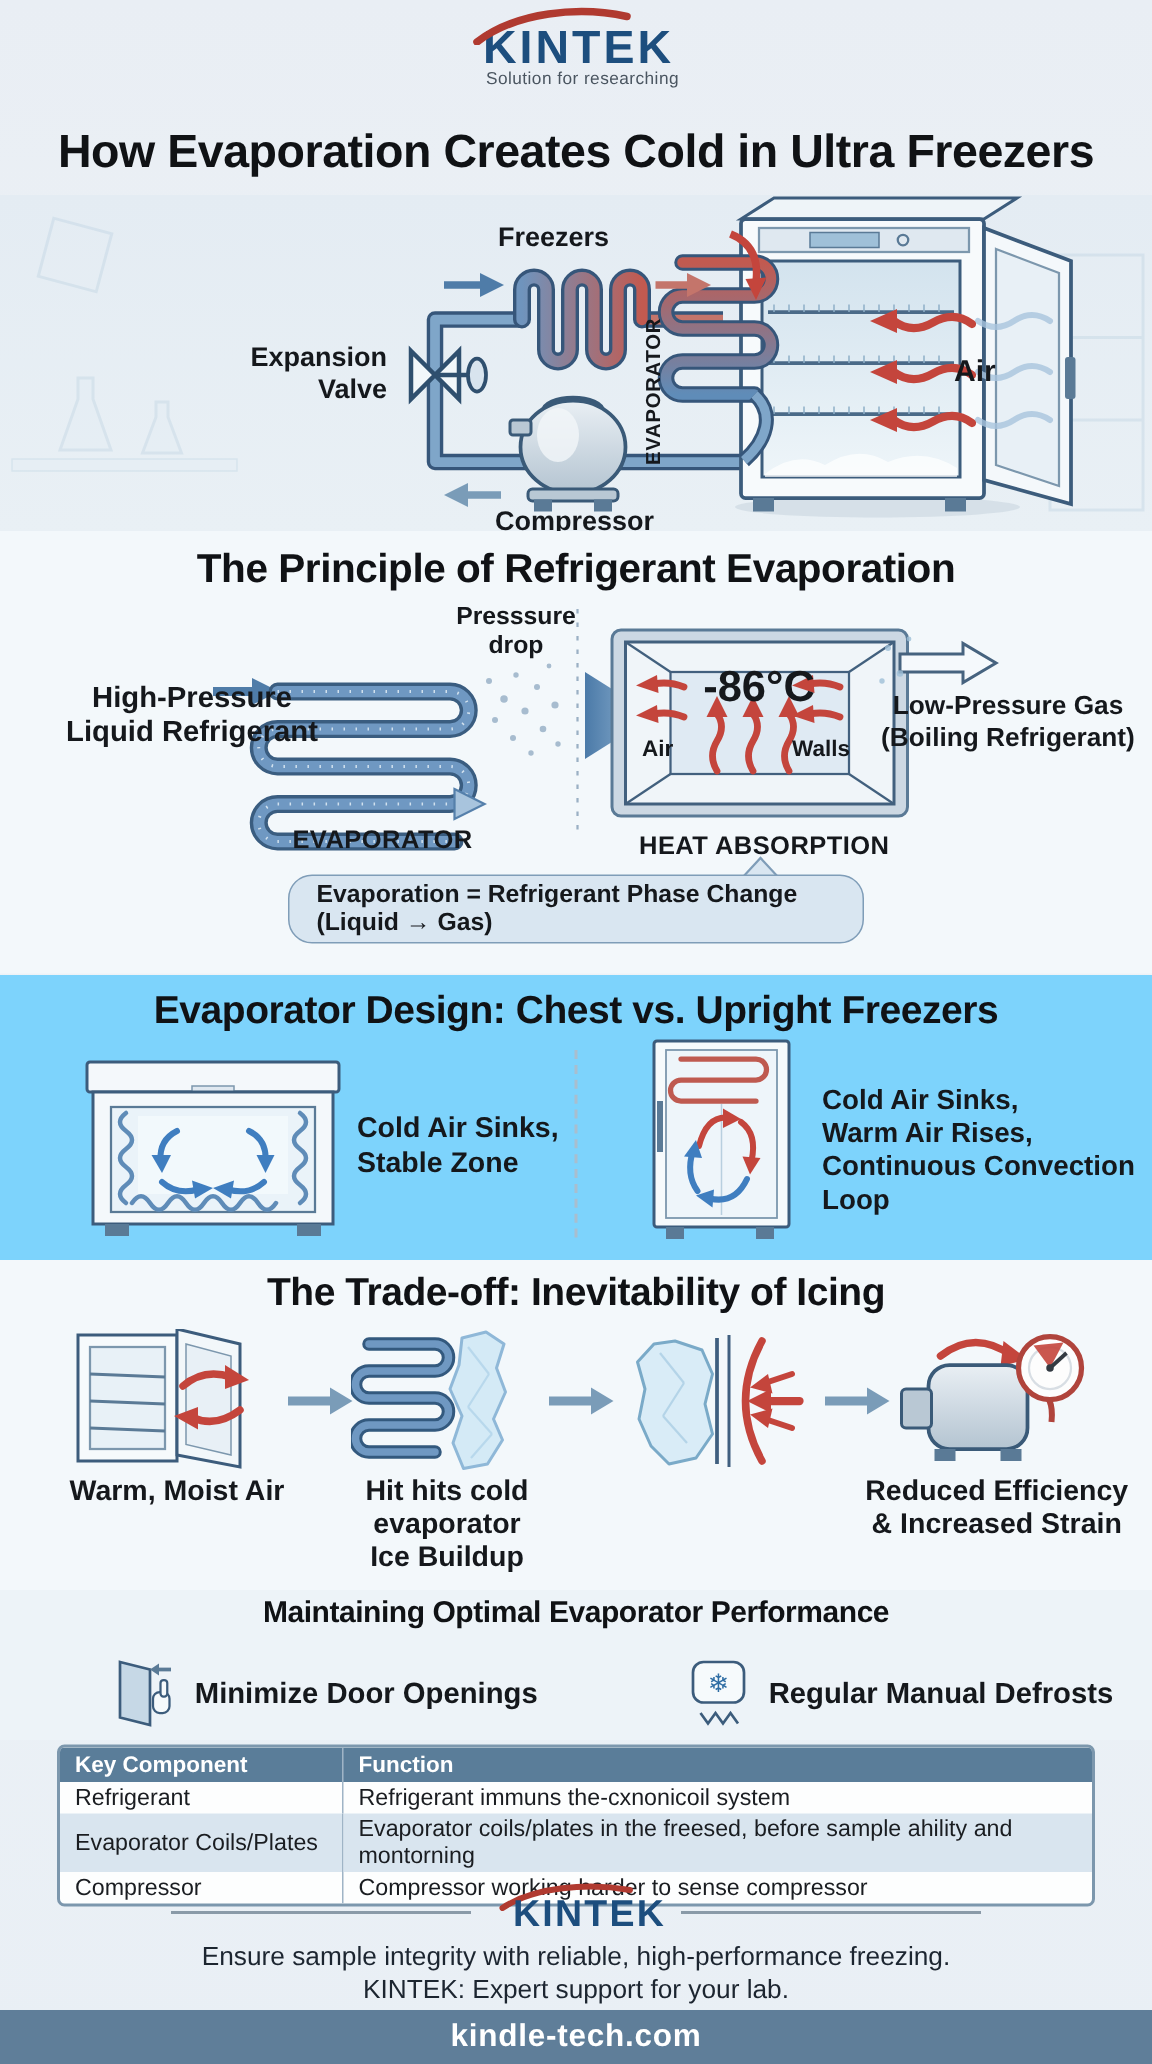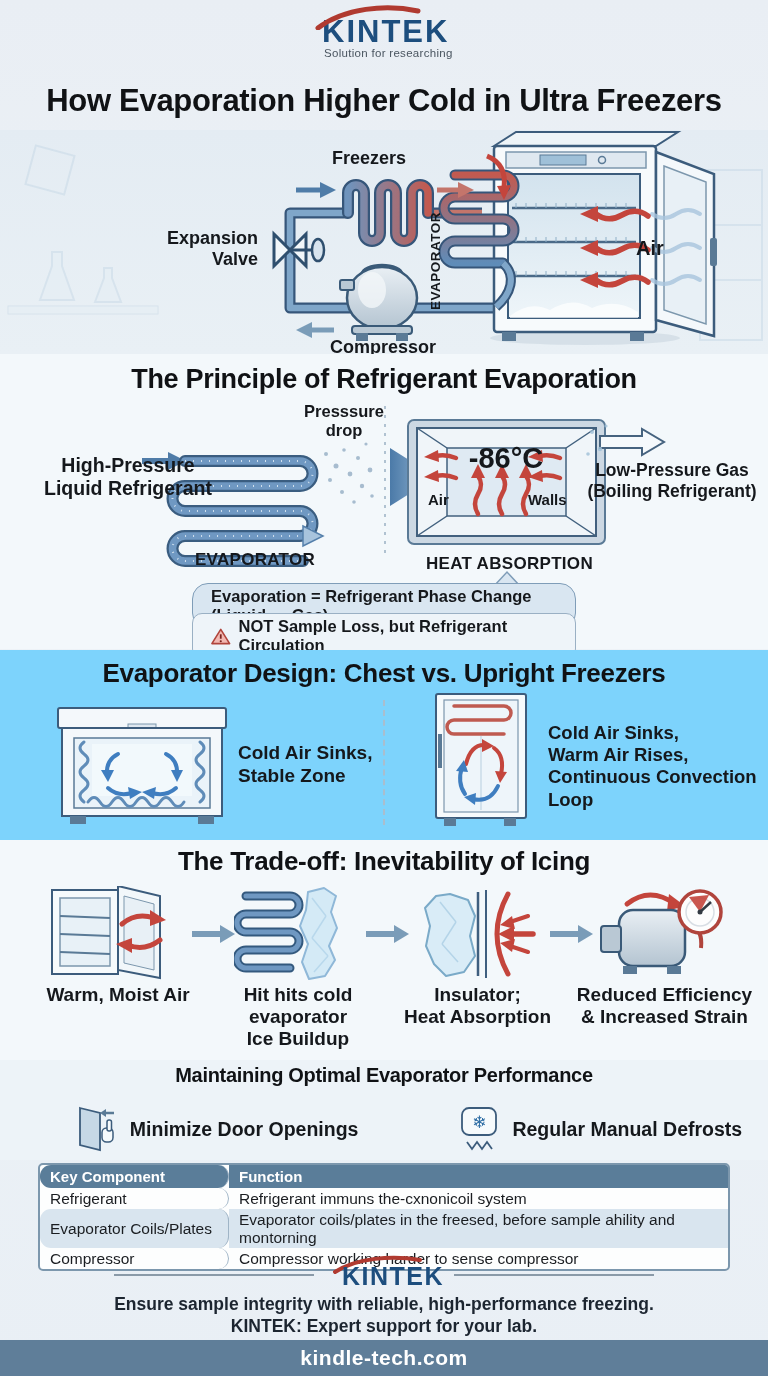--- a/index.html
+++ b/index.html
@@ -56,52 +56,52 @@
   .tip-label{font-weight:bold;font-size:19.5px;color:#15181c;}
   
   #table-sec{top:1160px;height:90px;}
   #comp-table{position:absolute;left:38px;top:3px;width:692px;
     border-collapse:separate;border-spacing:0;font-size:15.5px;
     border:2px solid #7c97ad;border-radius:5px;overflow:hidden;
     background:#fdfefe;}
   #comp-table th{background:#5a7d99;color:#fff;font-size:15px;text-align:left;
     padding:3px 10px;font-weight:bold;}
   #comp-table td{padding:1.5px 10px;color:#1a1d21;}
-  #comp-table th:first-child,#comp-table td:first-child{width:168px;border-right:1.5px solid #9fb4c6;border-radius:11px;}
+  #comp-table th:first-child,#comp-table td:first-child{width:168px;border-right:1.5px solid #9fb4c6;}
   #comp-table tr.alt td{background:#d9e5ef;}
   
   #footer{top:1250px;height:90px;}
   #footer-logo-row{position:absolute;top:10px;left:0;width:768px;display:flex;
     justify-content:center;align-items:center;gap:14px;}
   .rule{height:2px;background:#8a9aa8;width:200px;}
   #footer .logo{position:relative;width:112px;height:30px;}
   #footer .brand{font-size:25px;letter-spacing:1.5px;position:absolute;left:14px;top:2px;}
   #footer .swoosh{left:4px;top:-6px;}
   .footer-line{position:absolute;left:0;width:768px;text-align:center;
-    color:#1c2530;font-size:17.5px;font-weight:bold;}
+    color:#1c2530;font-size:17.5px;}
   
   #bottom-bar{top:1340px;height:36px;background:#5f7e99;color:#fff;
     text-align:center;font-weight:bold;font-size:21px;line-height:36px;
     letter-spacing:.5px;}
 </style>
 </head>
 <body>
 
 <section id="header">
   <div class="logo">
     <svg class="swoosh" width="110" height="26" viewBox="0 0 110 26">
       <path d="M4,24 C30,4 72,0 104,7" stroke="#b03a30" stroke-width="5" fill="none" stroke-linecap="round"></path>
     </svg>
     <div class="brand">KINTEK</div>
     <div class="tagline">Solution for researching</div>
   </div>
 </section>
 
 <section id="title-band">
-  <h1 id="main-title" class="sec-title" style="margin:0;">How Evaporation Higher Cold in Ultra Freezers</h1>
+  <h1 id="main-title" class="sec-title" style="margin:0;">How Evaporation Creates Cold in Ultra Freezers</h1>
 </section>
 
 <section id="hero">
   <svg width="768" height="225" viewBox="0 0 768 225">
     <defs>
       <linearGradient id="condGrad" x1="0" y1="0" x2="1" y2="0">
         <stop offset="0" stop-color="#6f94bd"></stop>
           <stop offset="1" stop-color="#c25a50"></stop>
       </linearGradient>
       <linearGradient id="evapGrad" x1="0" y1="0" x2="0" y2="1">
@@ -297,28 +297,20 @@
   <div class="dlabel" style="left:446px;top:88px;width:120px;text-align:center;font-size:29px;">-86°C</div>
   <div class="dlabel" style="left:428px;top:137px;font-size:15px;">Air</div>
   <div class="dlabel" style="left:528px;top:137px;font-size:15px;">Walls</div>
   <div class="dlabel" style="left:185px;top:196px;width:140px;text-align:center;font-size:17px;letter-spacing:.3px;">EVAPORATOR</div>
   <div class="dlabel" style="left:422px;top:200px;width:175px;text-align:center;font-size:17px;letter-spacing:.3px;">HEAT ABSORPTION</div>
   <div class="dlabel ml" style="left:582px;top:106px;width:180px;text-align:center;font-size:17.5px;line-height:1.2;">Low-Pressure Gas
 (Boiling Refrigerant)</div>
   <div class="pill" style="top:229px;background:#d9e6f1;">
     <span>Evaporation = Refrigerant Phase Change (Liquid → Gas)</span>
   </div>
-  <div class="pill" style="top:259px;background:#eef4f9;border-radius:10px;border-color:#9ab0c4;">
-    <svg width="22" height="19" viewBox="0 0 22 19">
-      <polygon points="11,1.5 21,17.5 1,17.5" fill="#f2b8b2" stroke="#b0443c" stroke-width="1.8" stroke-linejoin="round"></polygon>
-      <line x1="11" y1="7" x2="11" y2="12" stroke="#7a241e" stroke-width="2"></line>
-      <circle cx="11" cy="14.8" r="1.2" fill="#7a241e"></circle>
-    </svg>
-    <span>NOT Sample Loss, but Refrigerant Circulation</span>
-  </div>
 </section>
 
 <section id="design">
   <h2 class="sec-title" style="margin:0;">Evaporator Design: Chest vs. Upright Freezers</h2>
   <svg class="abs" style="left:50px;top:48px;" width="185" height="130" viewBox="0 0 185 130">
     <rect x="8" y="10" width="168" height="20" rx="2" fill="#f4f8fb" stroke="#3c5c7c" stroke-width="2"></rect>
     <rect x="78" y="26" width="28" height="6" fill="#dfe8f0" stroke="#7c97ad" stroke-width="1"></rect>
     <rect x="12" y="30" width="160" height="88" fill="#f4f8fb" stroke="#3c5c7c" stroke-width="2"></rect>
     <rect x="24" y="40" width="136" height="70" fill="#eaf3f9" stroke="#5a7a96" stroke-width="1.5"></rect>
     <rect x="42" y="46" width="100" height="52" fill="#f2f9fc"></rect>
@@ -449,22 +441,20 @@
       <polygon points="30,1 45,10 30,19" fill="#7a9cb8"></polygon>
     </svg>
   <svg class="abs" style="left:548px;top:84px;" width="46" height="20" viewBox="0 0 46 20">
     <rect x="2" y="7" width="28" height="6" fill="#7a9cb8"></rect>
       <polygon points="30,1 45,10 30,19" fill="#7a9cb8"></polygon>
     </svg>
 
   <div class="step-caption ml" style="left:12px;top:144px;width:212px;">Warm, Moist Air</div>
   <div class="step-caption ml" style="left:202px;top:144px;width:192px;">Hit hits cold evaporator
 Ice Buildup</div>
-  <div class="step-caption ml" style="left:400px;top:144px;width:155px;">Insulator;
-Heat Absorption</div>
   <div class="step-caption ml" style="left:572px;top:144px;width:185px;">Reduced Efficiency
 &amp; Increased Strain</div>
 </section>
 
 <section id="maintenance">
   <h2 class="sec-title" style="margin:0;">Maintaining Optimal Evaporator Performance</h2>
   <div id="tips">
     <div class="tip">
       <svg width="44" height="50" viewBox="0 0 44 50">
         <polygon points="6,4 26,9 26,46 6,41" fill="#c6d8e6" stroke="#3c5c7c" stroke-width="1.8"></polygon>

